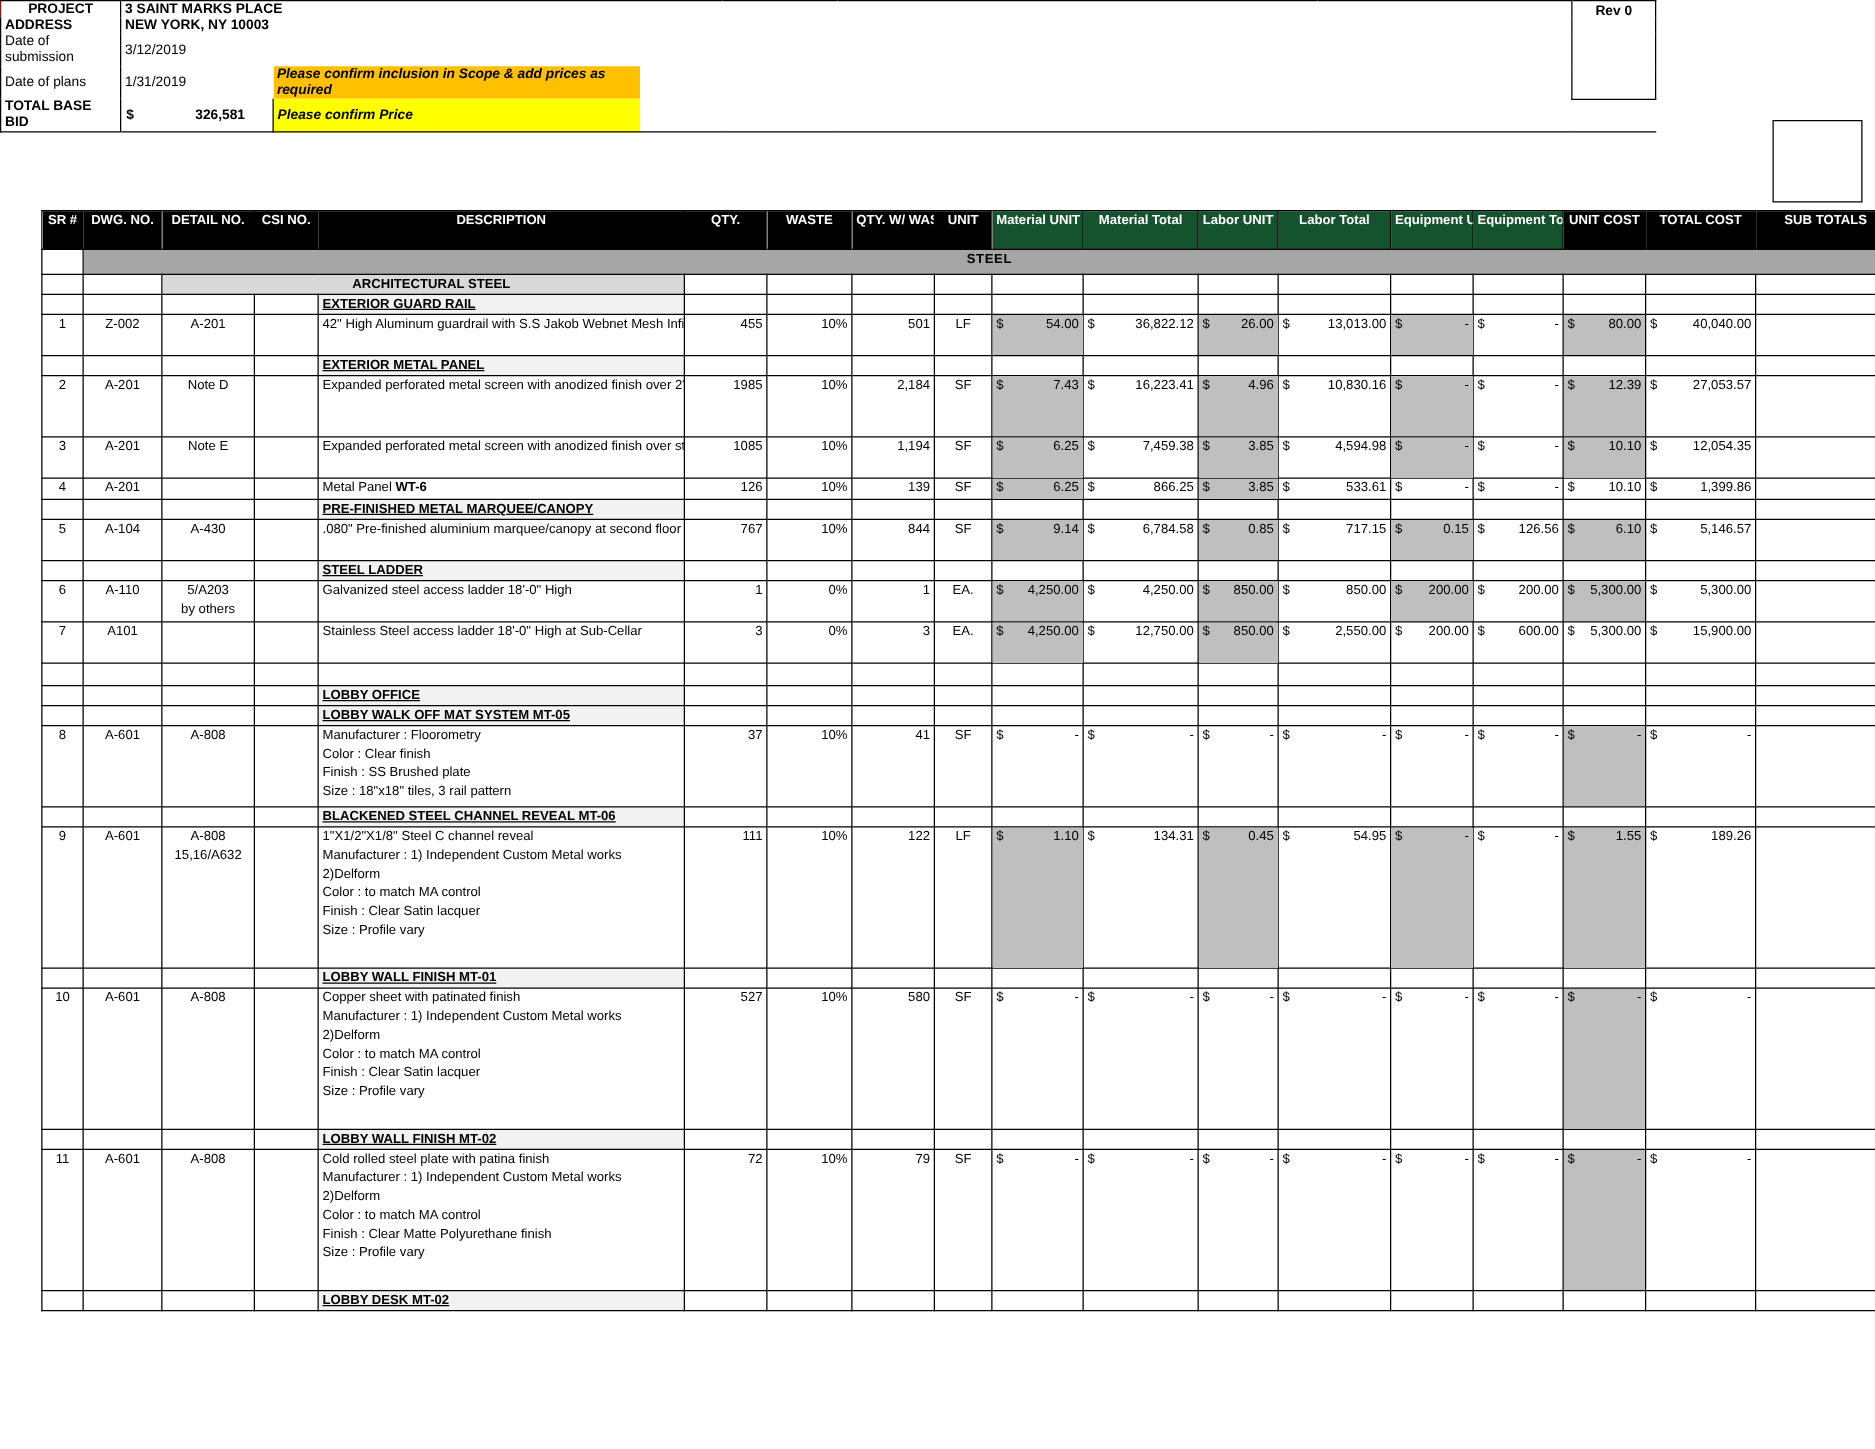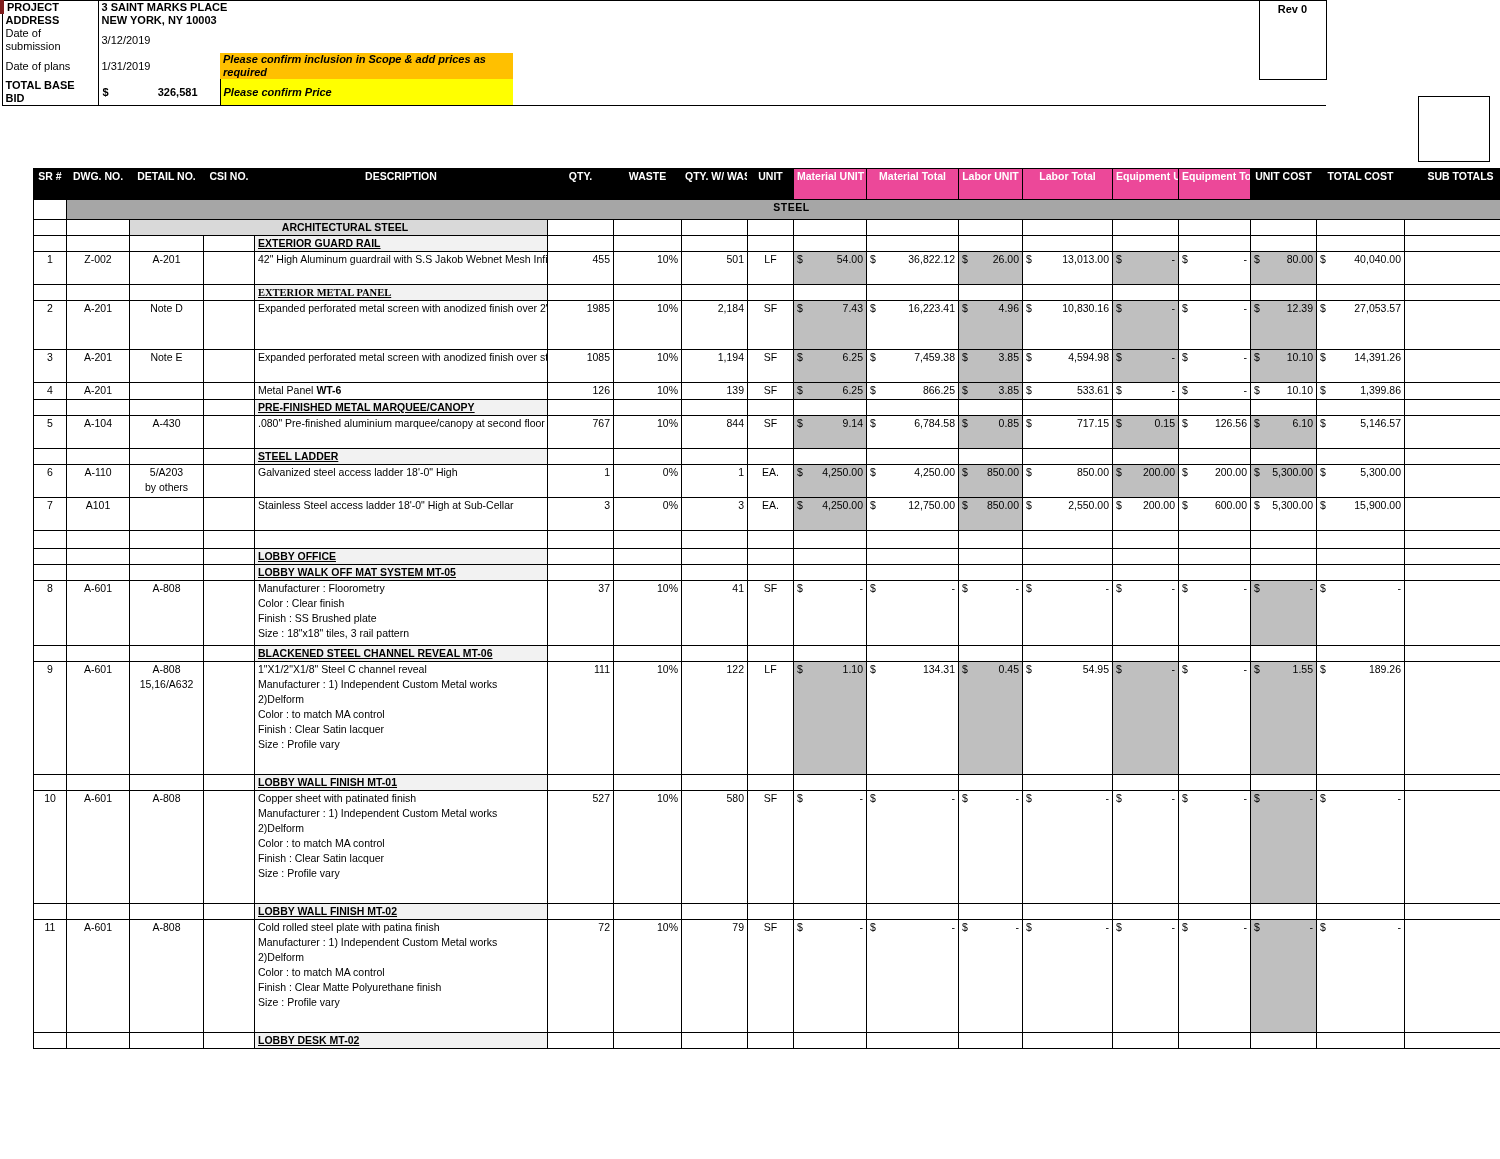--- a/index.html
+++ b/index.html
@@ -34,21 +34,21 @@
     white-space:nowrap;
   }
   
   thead th{
     background:#000000;color:#ffffff;
     font-weight:bold;font-size:10.5px;
     text-align:center;vertical-align:middle;
     height:30px;white-space:normal;line-height:12px;
     border:1px solid #000;
   }
-  thead th.blue{background:#ec4899;color:#ffffff;}
+  thead th.blue{background:#14532d;color:#ffffff;}
 
   td.c{text-align:center;}
   td.r{text-align:right;}
   .shade{background:#BFBFBF;}
   .money{position:relative;text-align:right;padding-right:5px;}
   .money .cur{position:absolute;left:3px;top:0;}
 
   tr.rowdata td{height:15px;}
   tr.blank td{height:8px;}
 
@@ -96,21 +96,21 @@
         <col style="width:64px">
         <col style="width:90px">
       <col style="width:66px">
         <col style="width:72px">
         <col style="width:66px">
         <col style="width:67px">
       <col style="width:70px">
     </colgroup>
     <tbody>
         <tr>
-      <td class="lbl-bold" style="border-left:4px solid #7f1d1d;border-top:1px solid #000;">PROJECT</td>
+      <td class="lbl-bold" style="border-left:1px solid #7f1d1d;border-top:1px solid #000;text-align:center;">PROJECT</td>
       <td class="big-bold" colspan="2" style="border-top:1px solid #000;border-left:1px solid #000;">3 SAINT MARKS PLACE</td>
       <td colspan="11" style="border-top:1px solid #000;"></td>
       <td class="rev" rowspan="4" style="border:1px solid #000;vertical-align:top;padding-top:2px;">Rev 0</td>
     </tr>
     <tr>
       <td class="lbl-bold" style="border-left:1px solid #000;">ADDRESS</td>
       <td class="big-bold" colspan="2" style="border-left:1px solid #000;">NEW YORK, NY 10003</td>
       <td colspan="11"></td>
     </tr>
     <tr>
@@ -245,21 +245,21 @@
           <td class="money"><span class="cur">$</span><span>-</span></td>
           <td class="money shade"><span class="cur">$</span><span>80.00</span></td>
           <td class="money"><span class="cur">$</span><span>40,040.00</span></td>
           <td class="money"></td>
         </tr>
         <tr>
           <td style="height: 14px;"></td>
           <td style="height: 14px;"></td>
           <td style="height: 14px;"></td>
           <td style="height: 14px;"></td>
-          <td class="sec-sub" style="height: 14px; font-family: Liberation Serif, serif;"><span>EXTERIOR METAL PANEL</span></td>
+          <td class="sec-sub" style="height: 14px;"><span>EXTERIOR METAL PANEL</span></td>
           <td style="height: 14px;"></td>
           <td style="height: 14px;"></td>
           <td style="height: 14px;"></td>
           <td style="height: 14px;"></td>
           <td style="height: 14px;"></td>
           <td style="height: 14px;"></td>
           <td style="height: 14px;"></td>
           <td style="height: 14px;"></td>
           <td style="height: 14px;"></td>
           <td style="height: 14px;"></td>
@@ -297,21 +297,21 @@
           <td class="r">10%</td>
           <td class="r">1,194</td>
           <td class="c">SF</td>
           <td class="money shade"><span class="cur">$</span><span>6.25</span></td>
           <td class="money"><span class="cur">$</span><span>7,459.38</span></td>
           <td class="money shade"><span class="cur">$</span><span>3.85</span></td>
           <td class="money"><span class="cur">$</span><span>4,594.98</span></td>
           <td class="money shade"><span class="cur">$</span><span>-</span></td>
           <td class="money"><span class="cur">$</span><span>-</span></td>
           <td class="money shade"><span class="cur">$</span><span>10.10</span></td>
-          <td class="money"><span class="cur">$</span><span>14,391.26</span></td>
+          <td class="money"><span class="cur">$</span><span>12,054.35</span></td>
           <td class="money"></td>
         </tr>
         <tr class="rowdata">
           <td class="c" style="height: 16px;">4</td>
           <td class="c">A-201</td>
           <td class="c"></td>
           <td class="c"></td>
           <td class="desc" style="height: 16px;">Metal Panel <b>WT-6</b></td>
           <td class="r">126</td>
           <td class="r">10%</td>

